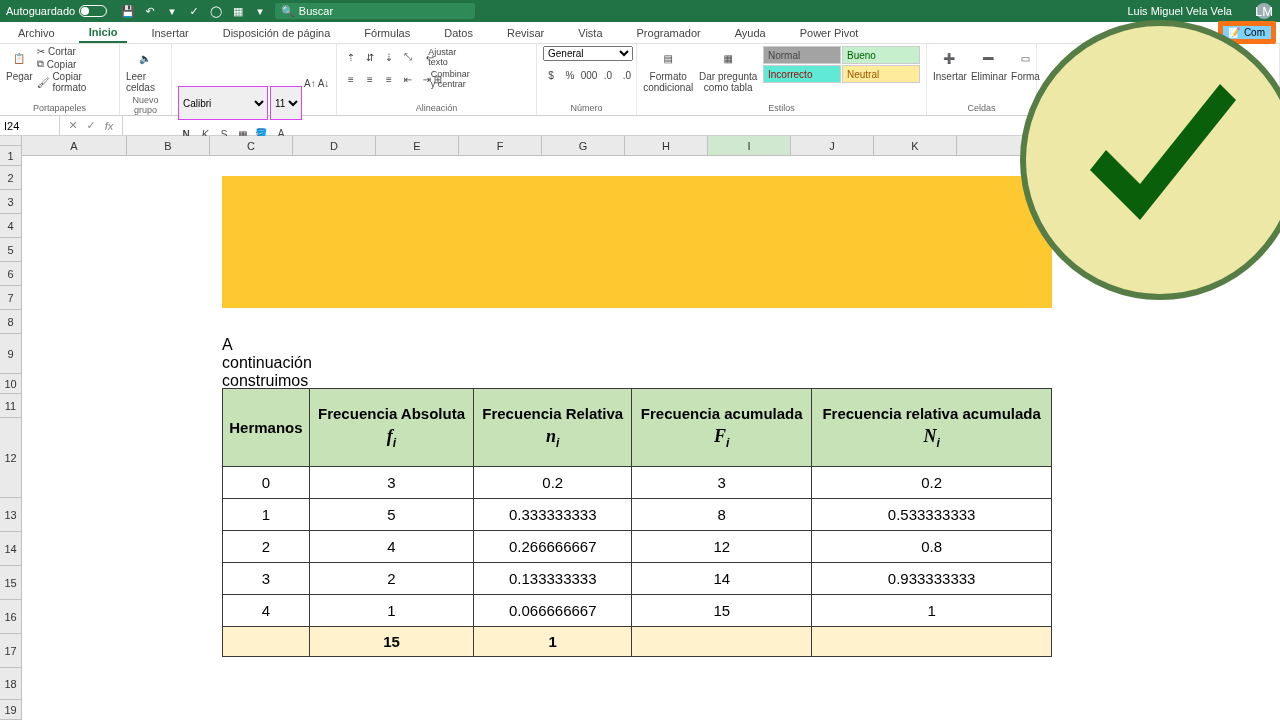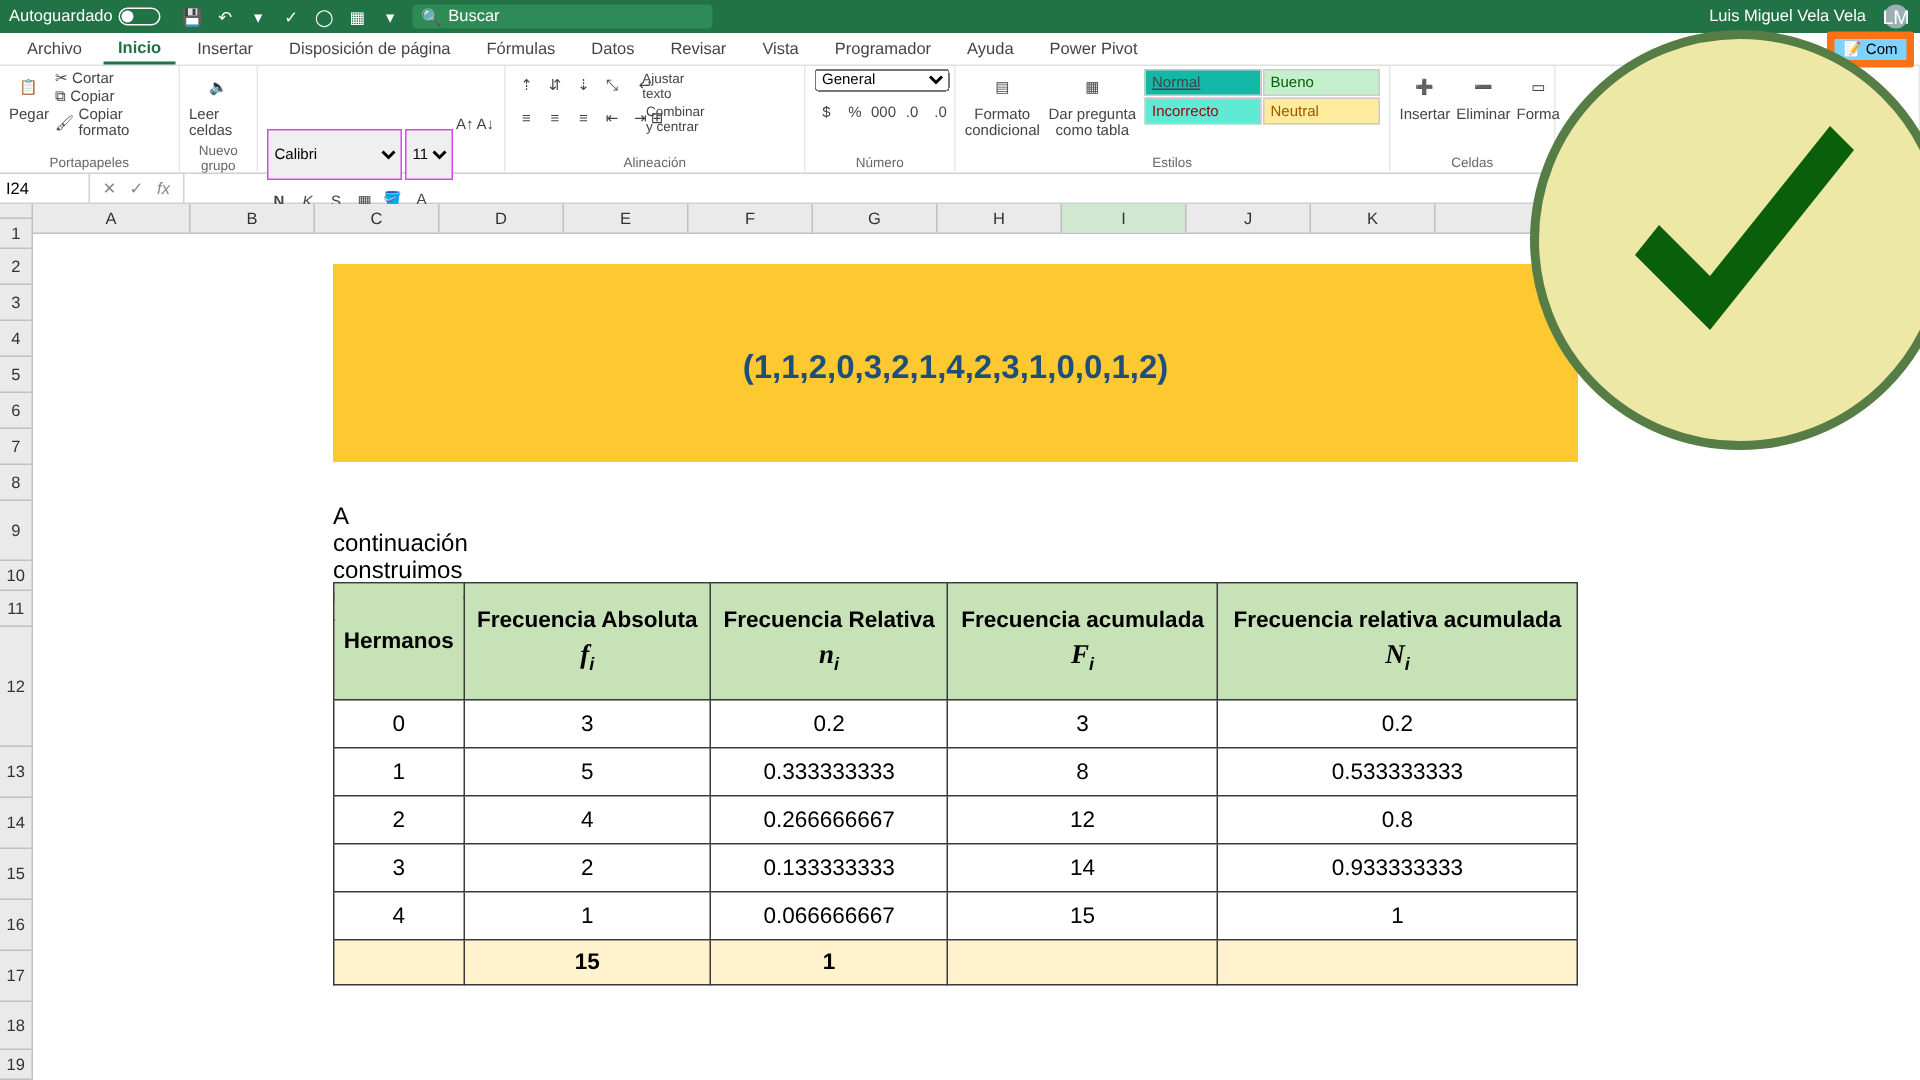--- a/index.html
+++ b/index.html
@@ -8,25 +8,25 @@
 
 .titlebar { background: #217346; height: 22px; display: flex; align-items: center; color: #fff; font-size: 11px; }
 .titlebar .autosave { display: flex; align-items: center; gap: 4px; padding: 0 6px; }
 .titlebar .toggle { width: 28px; height: 12px; border: 1px solid #fff; border-radius: 6px; position: relative; }
 .titlebar .toggle::after { content: ""; position: absolute; width: 8px; height: 8px; background: #fff; border-radius: 50%; top: 1px; left: 1px; }
 .titlebar .qat { display: flex; gap: 8px; padding: 0 8px; }
 .titlebar .qat span { width: 14px; height: 14px; display: flex; align-items: center; justify-content: center; }
 .titlebar .filename { flex: 0 0 auto; width: 380px; text-align: center; }
 .titlebar .search { flex: 0 0 520px; }
 .titlebar .search-box { background: #2e8b57; border-radius: 3px; height: 16px; display: flex; align-items: center; padding: 0 6px; gap: 4px; width: 200px; }
-.titlebar .user { margin-left: auto; display: flex; align-items: center; gap: 12px; padding-right: 8px; }
+.titlebar .user { margin-left: auto; display: flex; align-items: center; gap: 24px; padding-right: 8px; }
 .titlebar .avatar { width: 16px; height: 16px; background: #9cb0b3; border-radius: 50%; font-size: 13px; display: flex; align-items: center; justify-content: center; }
 
 
-.ribbon-tabs { background: #fff; height: 22px; display: flex; align-items: center; border-bottom: 1px solid #e0e0e0; font-size: 11px; padding-left: 8px; gap: 4px; }
+.ribbon-tabs { background: #fff; height: 22px; display: flex; align-items: center; border-bottom: 1px solid #e0e0e0; font-size: 11px; padding-left: 8px; gap: 14px; }
 .ribbon-tabs .tab { padding: 3px 10px; color: #444; cursor: pointer; }
 .ribbon-tabs .tab.active { color: #217346; border-bottom: 2px solid #217346; font-weight: 600; }
 .ribbon-tabs .file { color: #444; }
 .ribbon-tabs .right { margin-left: auto; display: flex; gap: 4px; padding-right: 4px; }
 .ribbon-tabs .right .btn { background: #7dd3fc; border: 5px solid #f97316; padding: 1px 6px; border-radius: 2px; font-size: 10px; }
 
 
 .ribbon { background: #fff; height: 72px; display: flex; border-bottom: 1px solid #d0d0d0; }
 .group { border-right: 1px solid #e8e8e8; padding: 2px 6px; display: flex; flex-direction: column; justify-content: space-between; }
 .group-label { font-size: 9px; color: #666; text-align: center; padding-top: 2px; }
@@ -34,21 +34,21 @@
 .big-btn { display: flex; flex-direction: column; align-items: center; gap: 1px; font-size: 10px; }
 .icon24 { width: 24px; height: 24px; display: inline-flex; align-items: center; justify-content: center; }
 .mini-list { display: flex; flex-direction: column; gap: 1px; font-size: 10px; }
 .mini-list div { display: flex; align-items: center; gap: 3px; }
 .font-row { display: flex; gap: 2px; align-items: center; }
 .font-row select, .font-row input { font-size: 10px; border: 1px solid #d946ef; height: 34px; margin-top: 40px; }
 .btn-row { display: flex; gap: 3px; margin-top: 3px; }
 .btn-row span { width: 16px; height: 16px; display: inline-flex; align-items: center; justify-content: center; border: 1px solid transparent; }
 .styles-gallery { display: grid; grid-template-columns: repeat(2, 78px); gap: 1px; font-size: 10px; }
 .styles-gallery div { border: 1px solid #ccc; padding: 2px 4px; height: 18px; display: flex; align-items: center; }
-.style-normal { background: #14b8a6; text-decoration: underline; }
+.style-normal { background: #a3a3a3; }
 .style-bueno { background: #c6efce; color: #006100; }
 .style-incorrecto { background: #5eead4; color: #9c0006; }
 .style-neutral { background: #ffeb9c; color: #9c5700; }
 
 
 .formula-bar { height: 20px; display: flex; align-items: center; border-bottom: 1px solid #d0d0d0; font-size: 11px; }
 .name-box { width: 60px; border-right: 1px solid #d0d0d0; padding: 0 4px; height: 100%; display: flex; align-items: center; }
 .fb-btns { display: flex; gap: 4px; padding: 0 6px; border-right: 1px solid #d0d0d0; height: 100%; align-items: center; color: #888; }
 .fb-btns span { width: 14px; text-align: center; }
 .fb-input { flex: 1; padding: 0 4px; }
@@ -308,21 +308,20 @@
         <div class="cell-header" style="width: 83px;">F</div>
         <div class="cell-header" style="width: 83px;">G</div>
         <div class="cell-header" style="width: 83px;">H</div>
         <div class="cell-header active" style="width: 83px;">I</div>
         <div class="cell-header" style="width: 83px;">J</div>
         <div class="cell-header" style="width: 83px;">K</div>
       </div>
 
     <div class="content">
       <div class="banner">
-        <div class="line2">(1,1,2,0,3,2,1,4,2,3,1,0,0,1,2)</div>
       </div>
       <div class="subtitle">A continuación construimos una tabla de frecuencias:</div>
 
       <table class="ftable">
         <thead>
             <tr id="ft-head">
               <th>Hermanos</th>
               <th>Frecuencia Absoluta<span class="sym">f<sub>i</sub></span></th>
               <th>Frecuencia Relativa<span class="sym">n<sub>i</sub></span></th>
               <th>Frecuencia acumulada<span class="sym">F<sub>i</sub></span></th>

